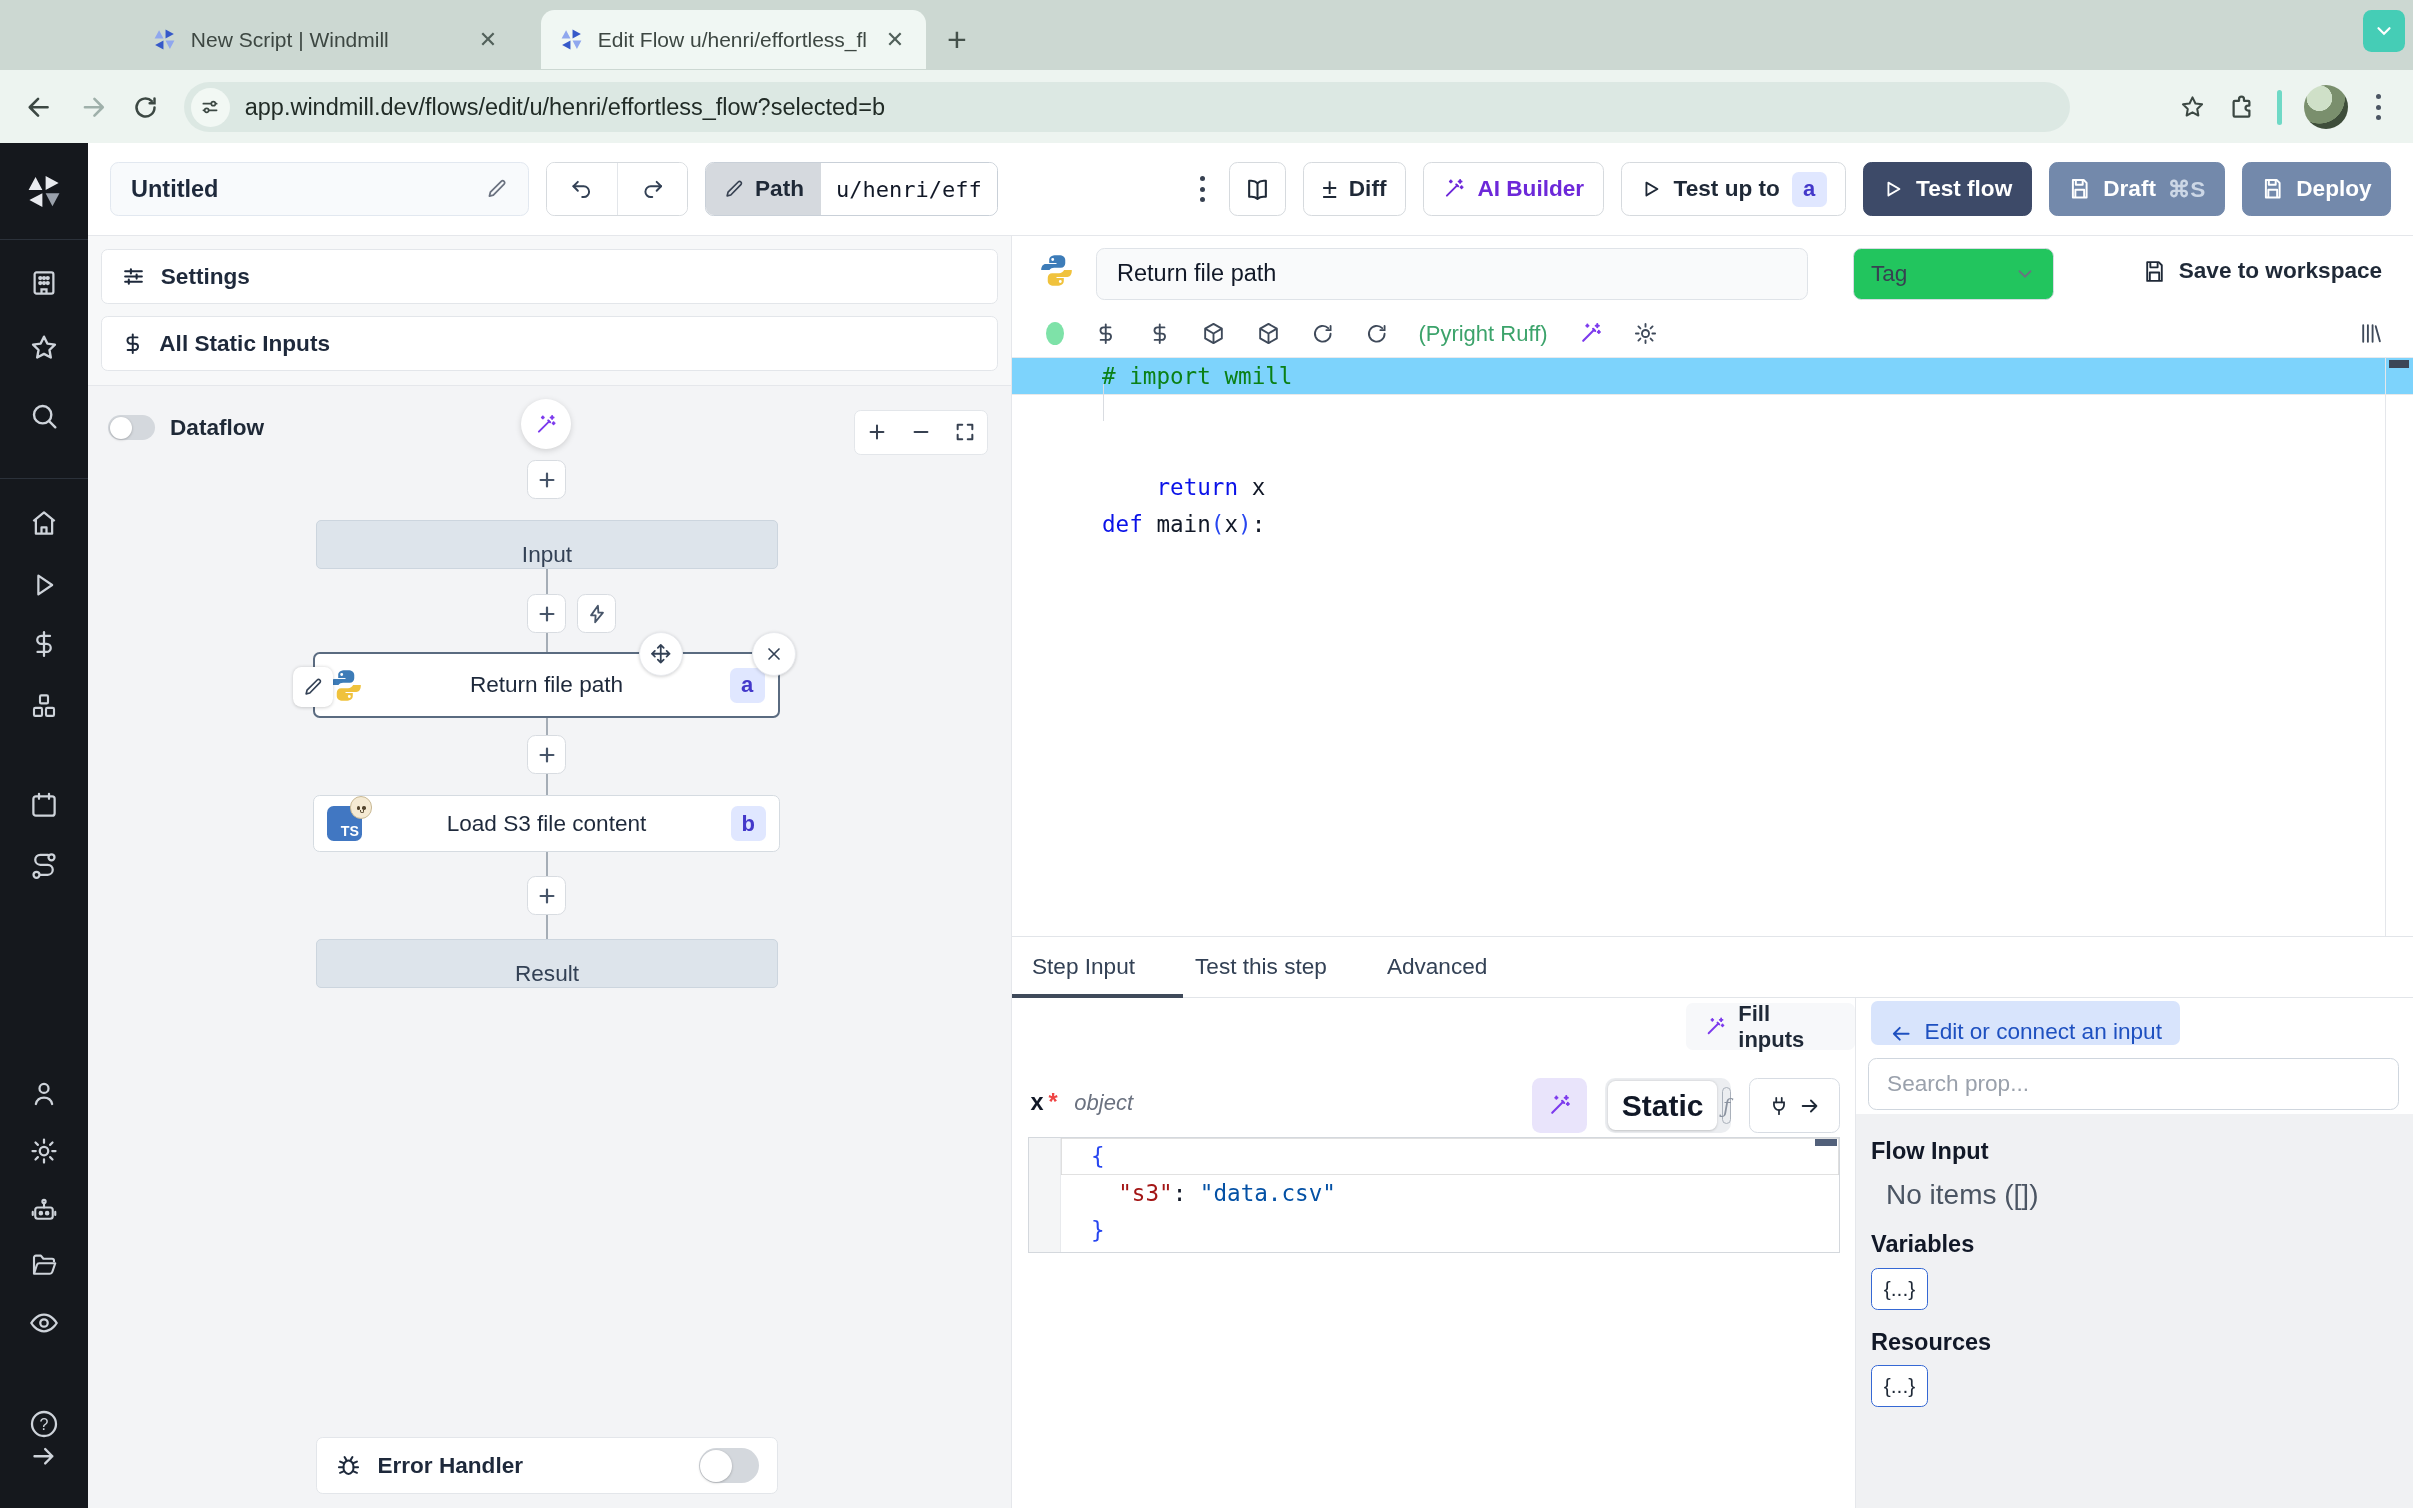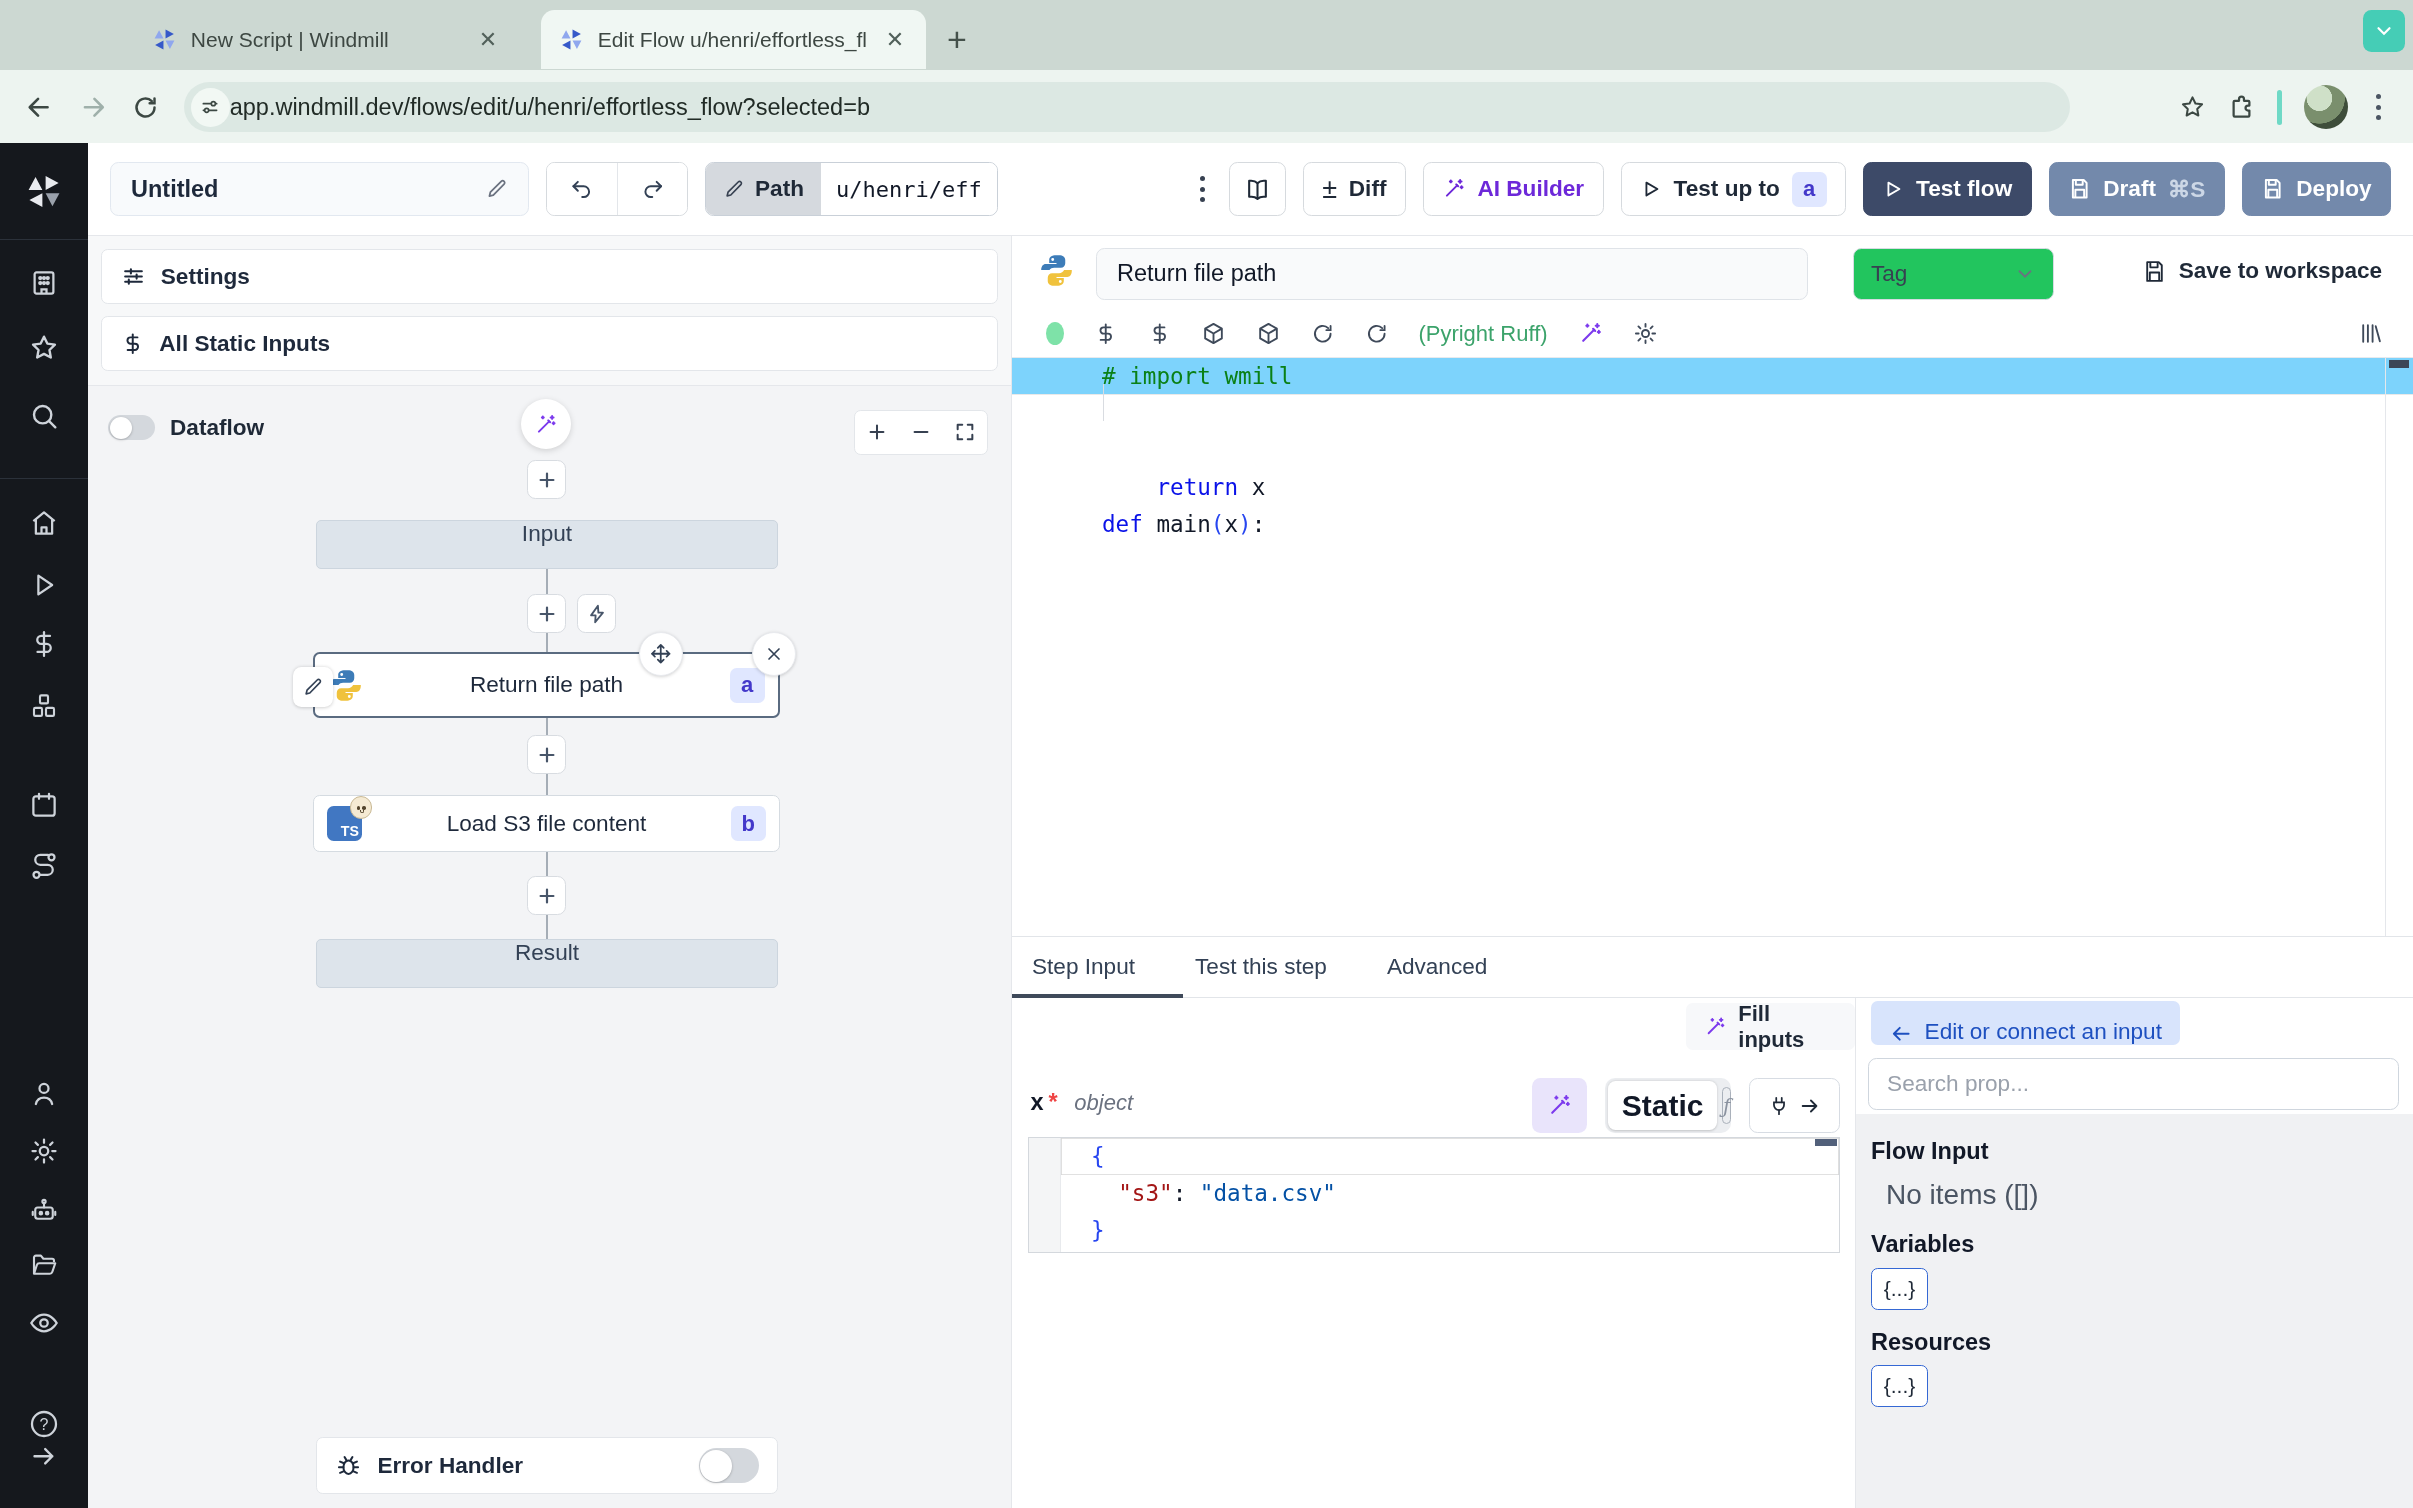--- a/index.html
+++ b/index.html
@@ -18,21 +18,21 @@
   .tab-close { font-size:22px; color:#51605a; padding:0 3.4px; }
   .newtab { position:absolute; left:947px; top:22px; font-size:34px; color:#44514b; line-height:34px; }
   .corner-btn { position:absolute; right:8.4px; top:10px; width:42px; height:42px; background:#45cdb6;
     border-radius:8.4px; display:flex; align-items:center; justify-content:center; }
 
   .btoolbar { position:absolute; left:0; top:70px; width:2413px; height:74px; background:#edf4f0;
     display:flex; align-items:center; padding:0 25px; gap:25px; }
   .nav-ic { color:#3c4843; }
   .nav-ic.dim { color:#9fb0aa; }
   .url-pill { height:50px; width:1886px; background:#dce8e3; border-radius:25px; display:flex;
-    align-items:center; padding:0 6.7px; }
+    align-items:center; padding:0 6.7px; gap:15px; }
   .tune-chip { width:39px; height:39px; border-radius:50%; background:#f2f8f4; display:flex;
     align-items:center; justify-content:center; color:#3c4843; }
   .url-text { font-size:23.5px; color:#212b26; }
   .b-right { display:flex; align-items:center; gap:22px; margin-left:auto; }
   .teal-div { width:4.2px; height:35px; border-radius:2.5px; background:#6fd9c6; }
   .avatar { width:44px; height:44px; border-radius:50%;
     background:radial-gradient(circle at 35% 30%, #cfe0c8 0 30%, #7a8f6d 31% 60%, #3e4d3a 61% 100%); }
 
   
   .topbar { position:absolute; left:88px; top:143px; right:0; height:93px; background:#fff;
@@ -76,21 +76,21 @@
     font-size:22.6px; font-weight:600; color:#1f2937; }
   .ai-circle { position:absolute; left:433px; top:13.4px; width:50px; height:50px; border-radius:50%;
     background:#fff; box-shadow:0 1.7px 6.7px rgba(0,0,0,.15); display:flex; align-items:center; justify-content:center; color:#7c3aed; }
   .zoombox { position:absolute; right:23.5px; top:23.5px; height:45px; background:#fff; border:0.8px solid #e3e6ea;
     border-radius:6.7px; display:flex; align-items:center; color:#374151; }
   .zoombox > div { width:44px; display:flex; align-items:center; justify-content:center; }
   .vline { position:absolute; left:458px; width:1.7px; background:#a5adb6; }
   .nbtn { position:absolute; width:39px; height:39px; background:#fff; border:0.8px solid #d8dce1;
     border-radius:8.4px; display:flex; align-items:center; justify-content:center; color:#475569; z-index:2; }
   .gnode { position:absolute; left:228px; width:462px; height:49px; background:#dde4eb;
-    border:0.8px solid #ccd5de; border-radius:5px; display:flex; align-items:flex-start; justify-content:center;
+    border:0.8px solid #ccd5de; border-radius:5px; display:flex; align-items:flex-end; justify-content:center;
     font-size:22.6px; color:#334155; z-index:2; }
   .snode { position:absolute; left:225px; width:467px; background:#fff; border-radius:6.7px; display:flex;
     align-items:center; padding:0 13.4px; z-index:3; }
   .snode .stitle { flex:1; text-align:center; font-size:22.6px; color:#1e293b; }
   .node-a { top:266px; height:66px; border:2.5px solid #5a6b80; }
   .node-b { top:409px; height:57px; border:1.7px solid #d5dbe1; }
   .chip { position:absolute; background:#fff; display:flex; align-items:center; justify-content:center;
     color:#334155; box-shadow:0 0.8px 3.4px rgba(0,0,0,.18); }
   .pencil-chip { left:-22px; top:13.4px; width:40px; height:40px; border-radius:8.4px; }
   .move-chip { left:324px; top:-22px; width:44px; height:44px; border-radius:50%; border:0.8px solid #e8eaee; }

